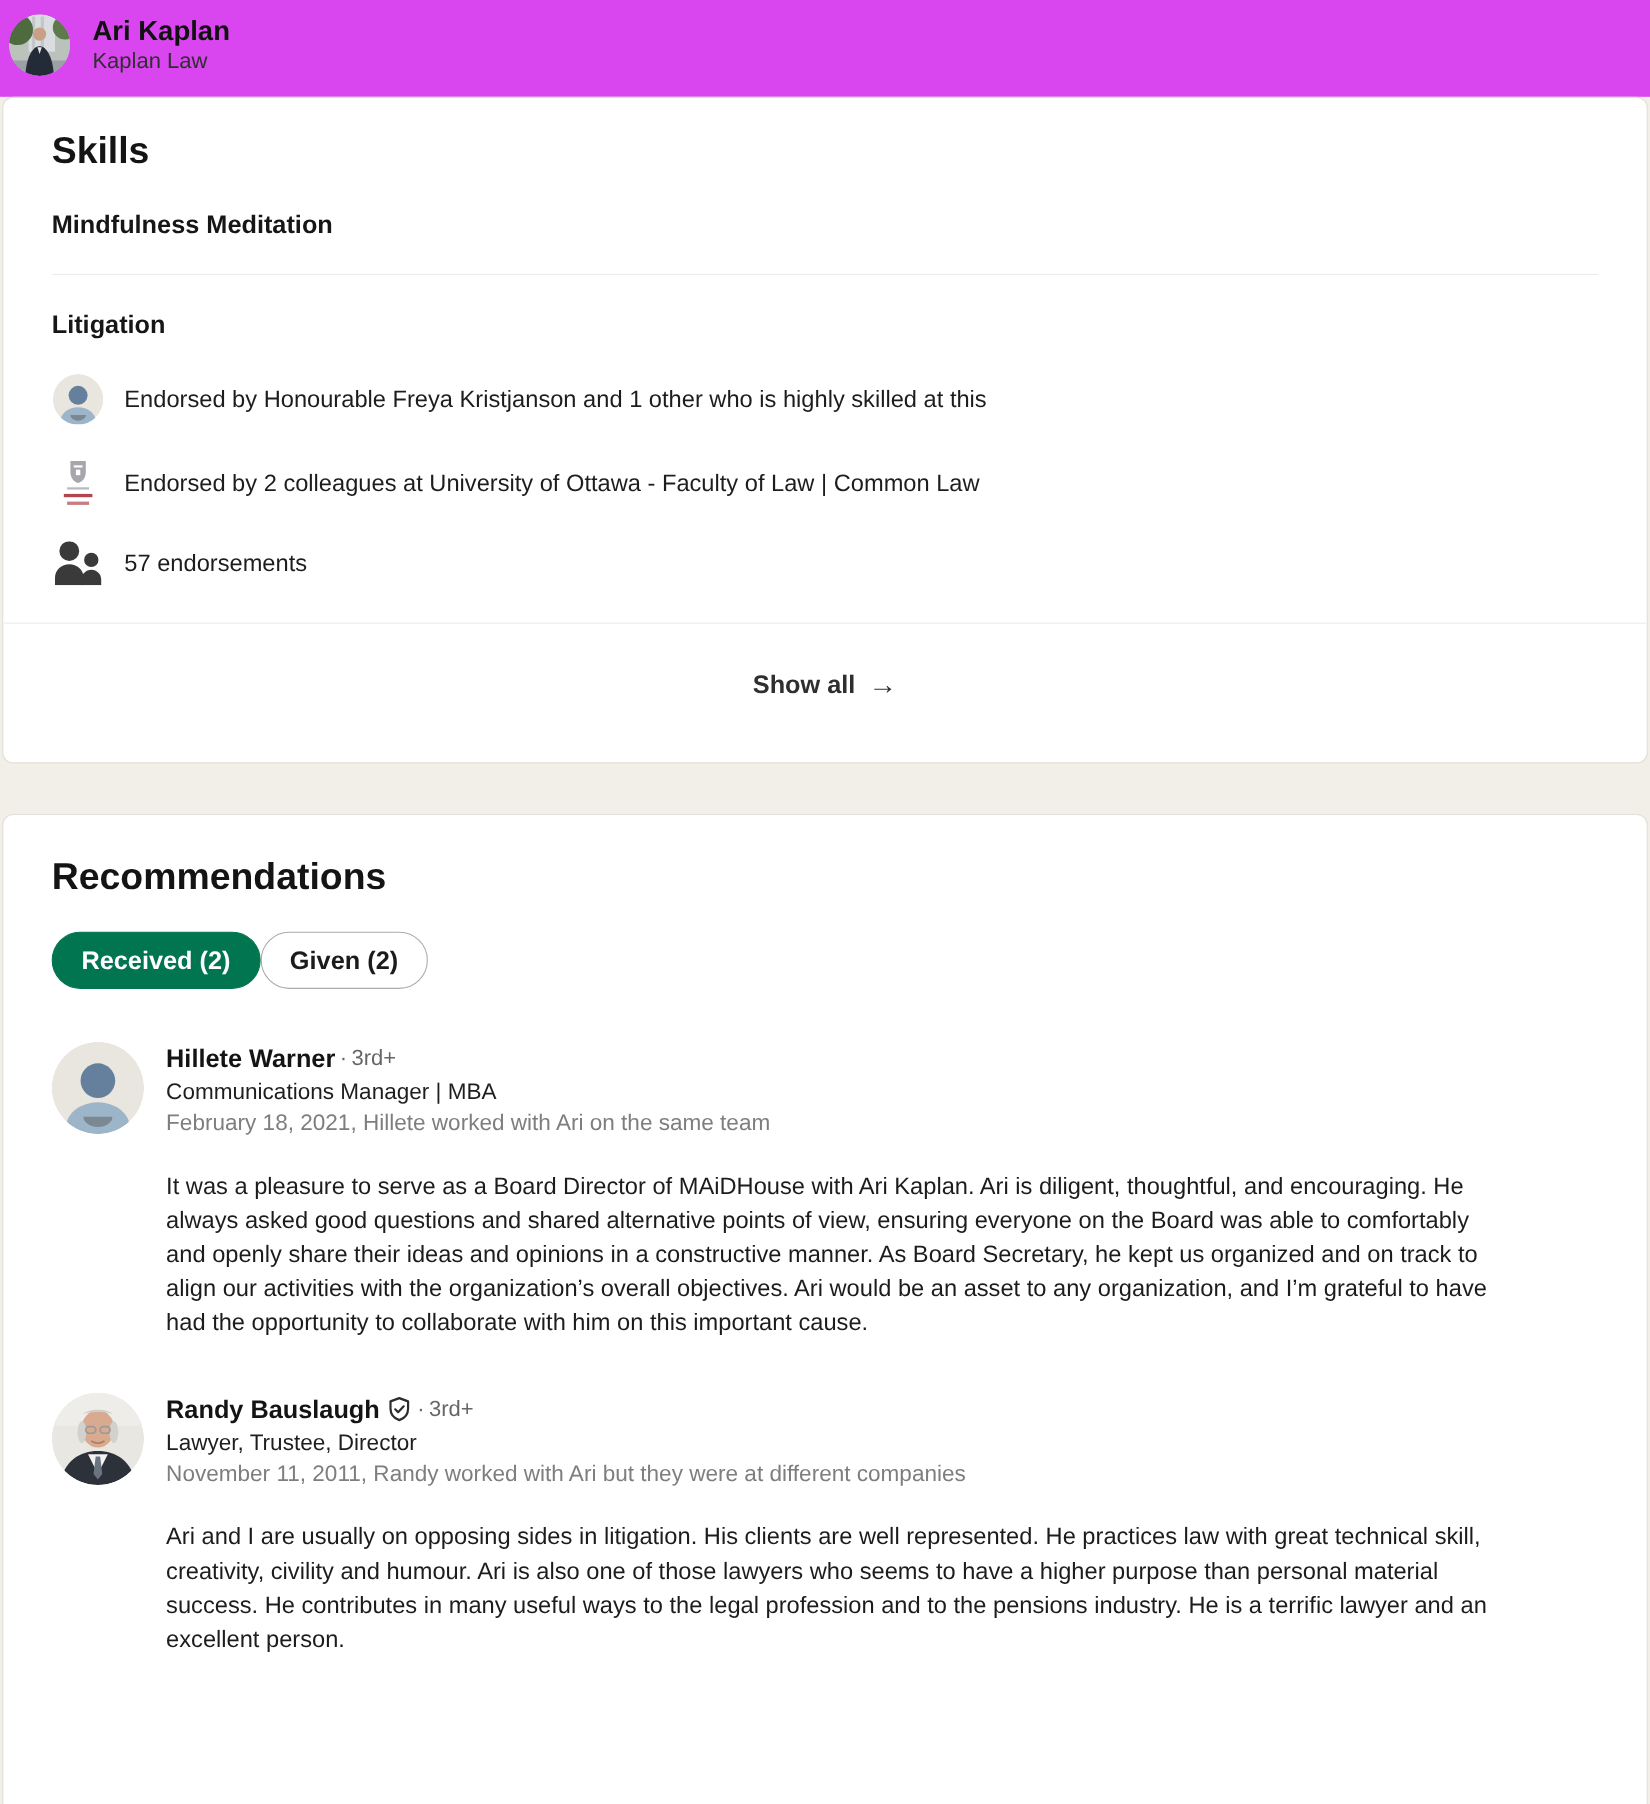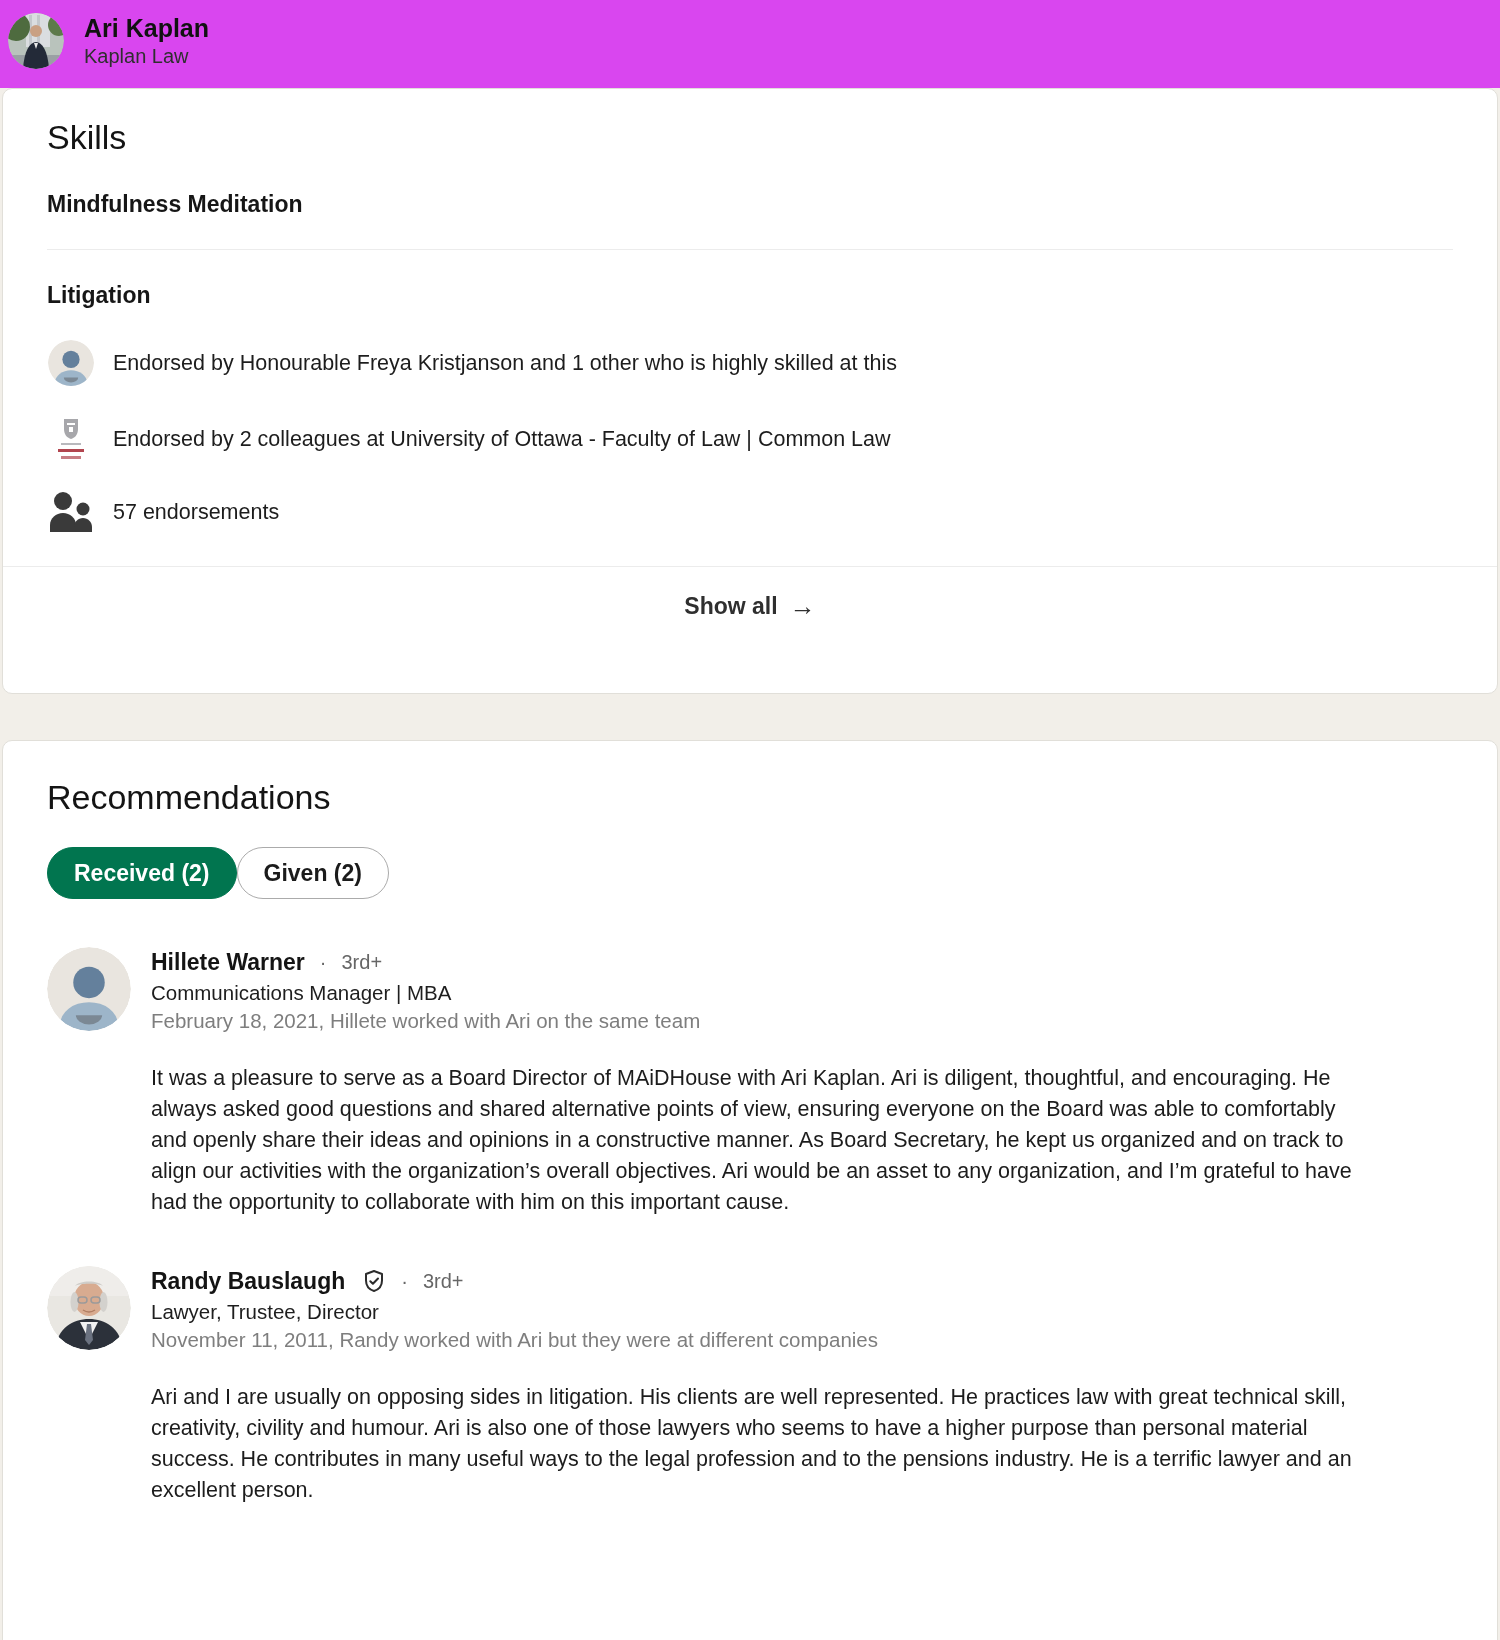--- a/index.html
+++ b/index.html
@@ -30,38 +30,38 @@
   .card {
     background: #ffffff;
     border: 1px solid #e1dfd9;
     border-radius: 10px;
     margin: 0 2px;
   }
   .card-skills { height: 606px; padding: 26px 44px 0 44px; overflow: hidden; }
   .gap { height: 46px; }
   .card-recs { height: 1084px; padding: 34px 44px 40px 44px; overflow: hidden; }
 
-  .section-title { font-size: 34px; font-weight: 400; color: #141414; line-height: 44px; }
+  .section-title { font-size: 34px; font-weight: 700; color: #141414; line-height: 44px; }
 
   
   .skill-name { font-size: 23px; font-weight: 700; color: #161616; line-height: 30px; }
   .skill-1 { margin-top: 30px; }
   .rule { border: none; border-top: 1px solid #ececec; margin: 30px 0; }
   .endorse-row {
     display: flex; align-items: center; gap: 18px;
     margin-top: 30px; cursor: pointer;
   }
   .endorse-row .row-icon { flex: 0 0 auto; display: flex; align-items: center; justify-content: center; width: 48px; }
   .endorse-row .row-text { font-size: 21.5px; color: #1d1d1d; }
 
   .showall-wrap {
     margin: 34px -44px 0 -44px;
     border-top: 1px solid #ececec;
     text-align: center;
-    padding: 24px 0 26px 0;
+    padding: 40px 0 26px 0;
     cursor: pointer;
   }
   .showall-wrap .showall-label { font-size: 23px; font-weight: 600; color: #2f2f2f; }
   .showall-wrap .arrow { font-size: 26px; font-weight: 400; color: #2f2f2f; margin-left: 12px; vertical-align: -1px; }
 
   
   .pills { margin-top: 28px; display: flex; align-items: center; }
   .pill {
     font-size: 23px; line-height: 28px;
     padding: 11px 26px; border-radius: 30px; cursor: pointer;
@@ -71,21 +71,21 @@
   .pill.plain { background: #ffffff; color: #1b1b1b; font-weight: 600; border: 1.5px solid #ababab; }
 
   .rec-entry {
     display: grid;
     grid-template-columns: 104px 1fr;
     margin-top: 48px;
   }
   .rec-entry .avatar-lg {
     width: 84px; height: 84px; border-radius: 50%; overflow: hidden; cursor: pointer;
   }
-  .rec-head .name-line { display: flex; align-items: center; gap: 15px; }
+  .rec-head .name-line { display: flex; align-items: center; gap: 4px; }
   .rec-head .rec-name { font-size: 23px; font-weight: 700; color: #141414; line-height: 30px; cursor: pointer; }
   .rec-head .degree { font-size: 20px; color: #666; }
   .rec-head .sep { font-size: 20px; color: #666; }
   .rec-head .badge { width: 24px; height: 24px; margin-left: 2px; }
   .rec-head .headline { font-size: 20.5px; color: #1e1e1e; line-height: 28px; margin-top: 2px; }
   .rec-head .meta { font-size: 20.5px; color: #7e7e7e; line-height: 28px; }
   .rec-body {
     grid-column: 2;
     margin-top: 28px;
     max-width: 1212px;

